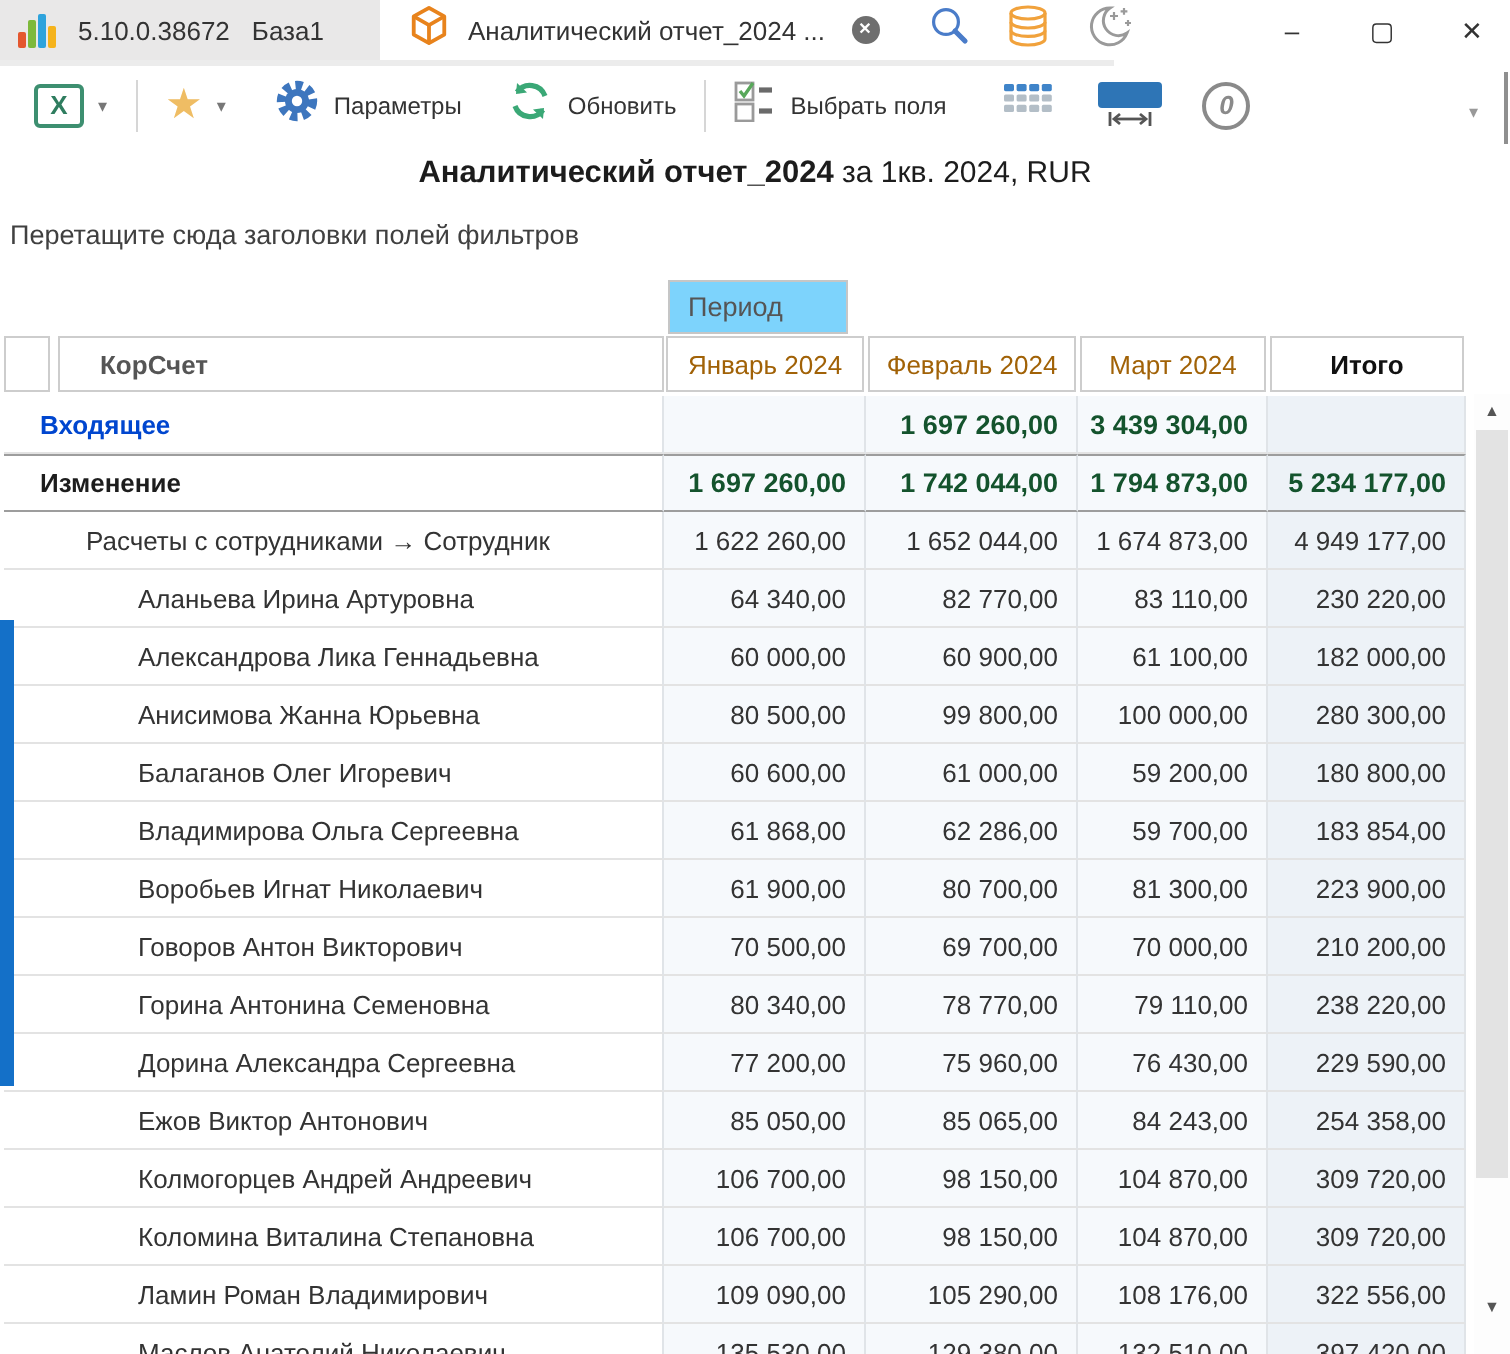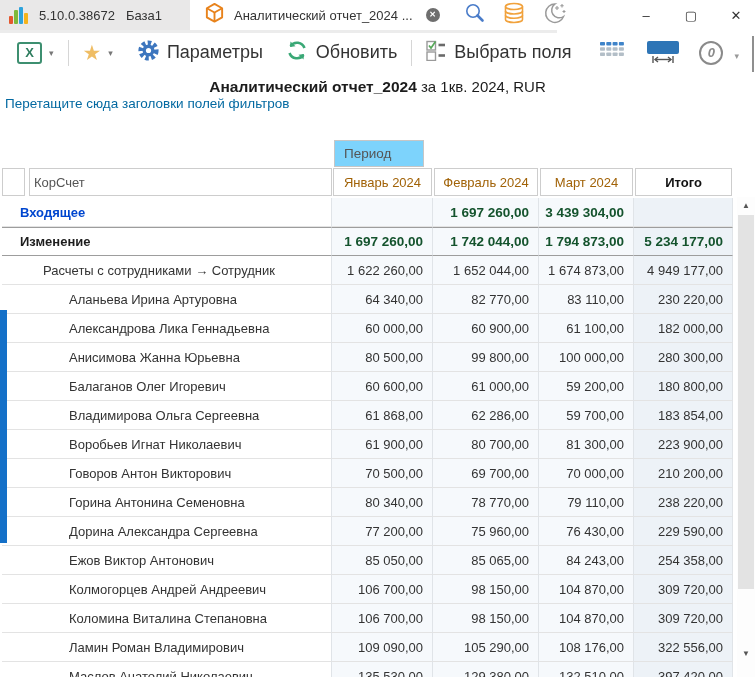--- a/index.html
+++ b/index.html
@@ -17,45 +17,45 @@
   .tab-title { font-size:13px; color:#333; white-space:nowrap; }
   .tab-close { width:14px; height:14px; border-radius:50%; background:#6e6e6e; color:#fff; font-size:8px; line-height:14px; text-align:center; font-weight:bold; margin-left:4px; }
   .tb-icons { display:flex; align-items:center; gap:16px; margin-left:12px; }
   .win-controls { position:absolute; right:12px; top:0; height:30px; display:flex; align-items:center; gap:31px; }
   .win-controls span { font-size:13px; color:#333; width:14px; text-align:center; }
   .titlebar-strip { position:absolute; top:30px; left:0; width:557px; height:3px; background:#ececec; }
 
   
   .toolbar { position:absolute; top:33px; left:0; width:755px; height:39px; background:#fff; display:flex; align-items:center; padding-left:17px; }
   .tool { display:flex; align-items:center; gap:7px; cursor:default; }
-  .tool .lbl { font-size:18px; color:#333; white-space:nowrap; }
+  .tool .lbl { font-size:12px; color:#333; white-space:nowrap; }
   .sep { width:1px; height:26px; background:#d6d6d6; margin:0 14px; flex:none; }
   .xlicon { width:25px; height:22px; border:2px solid #3d8f70; border-radius:3px; color:#2f7d5f; font-weight:bold; font-size:13px; text-align:center; line-height:18px; }
   .caret { font-size:9px; color:#777; }
   .star-glyph { font-size:21px; color:#efbd64; line-height:20px; }
   .mlc { margin-left:14px; }
   .tb-caret { position:absolute; right:16px; top:18px; font-size:9px; color:#999; }
   .tb-edge { position:absolute; right:1px; top:3px; width:2px; height:36px; background:#8f8f8f; }
   .abbox { display:flex; flex-direction:column; align-items:center; gap:1px; }
   .abrect { width:24px; height:13px; background:#2e75b6; border-radius:2px; color:#fff; font-size:8.5px; font-weight:bold; text-align:center; line-height:13px;padding-left:32px; }
   .zerocirc { width:24px; height:24px; border:2px solid #8a8a8a; border-radius:50%; color:#8a8a8a; font-size:13px; font-weight:bold; font-style:italic; text-align:center; line-height:20px; }
 
   
   .rtitle { position:absolute; top:78px; left:0; width:755px; text-align:center; font-size:15px; color:#1c1c1c; }
   .rtitle .b { font-weight:bold; font-size:15.5px; }
-  .filter-hint { position:absolute; top:96px; left:5px; font-size:13.5px; color:#0369a1; }
+  .filter-hint { position:absolute; top:110px; left:5px; font-size:13.5px; color:#404040; }
   .period-box { position:absolute; top:140px; left:334px; width:90px; height:27px; border:1px solid #c6c6c6; background:#7dd3fc; font-size:13.5px; color:#555; line-height:25px; padding-left:9px; }
 
   
   .grid { position:absolute; top:168px; left:2px; width:731px; height:509px; overflow:hidden; }
   .thead { display:grid; grid-template-columns:330px 101px 106px 95px 99px; height:30px; }
   .hwrap { display:flex; height:100%; }
   .hbox { border:1px solid #cdcdcd; background:#fff; display:flex; align-items:center; font-size:13px; color:#555; height:28px; }
   .hbox.narrow { width:23px; margin-right:4px; }
-  .hbox.rowhdr { flex:1; padding-left:4px; }
+  .hbox.rowhdr { flex:1; padding-left:20px;font-weight:bold; }
   .hbox.colh { justify-content:center; color:#a16207; margin:0 1px; height:28px; }
   .hbox.totalh { font-weight:bold; color:#111; }
   .trow { display:grid; grid-template-columns:330px 101px 106px 95px 99px; height:29px; }
   .cell { display:flex; align-items:center; font-size:13px; border-bottom:1px solid #e3e3e3; border-right:1px solid #e0e4e8; color:#333; overflow:hidden; white-space:nowrap; }
   .cell.label { border-right:1px solid #e0e4e8; }
   .cell.num { justify-content:flex-end; padding-right:9px; }
   .cell.month { background:#f6f9fc; }
   .cell.total { background:#edf2f7; }
   .ind0 { padding-left:18px; } .ind1 { padding-left:41px; } .ind2 { padding-left:67px; }
   .incoming .label { color:#0046cf; font-weight:bold; }

